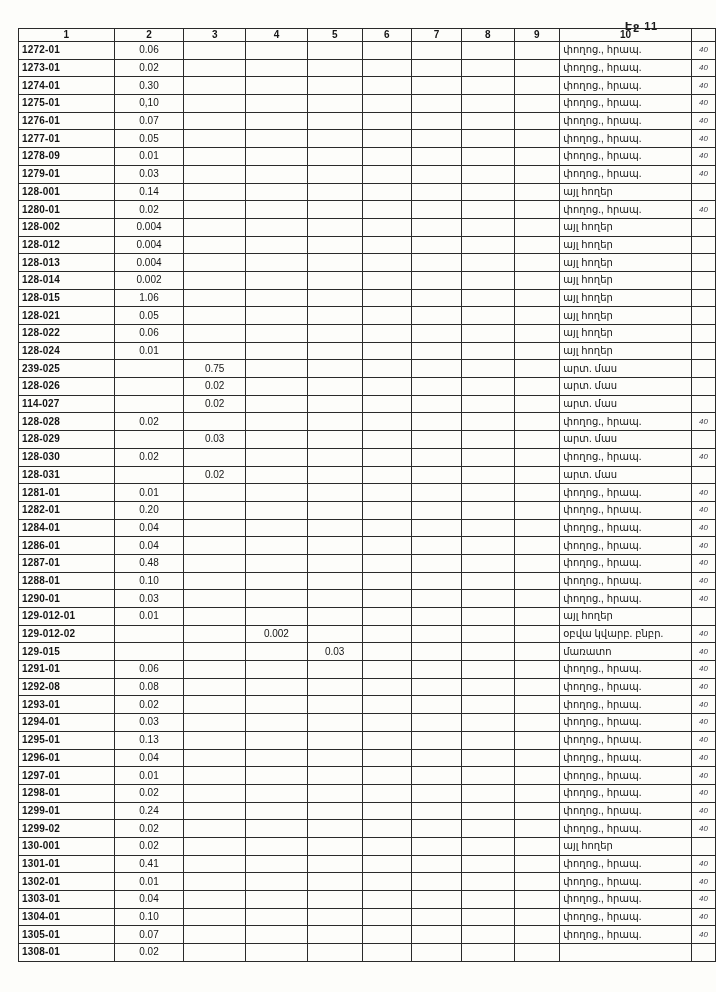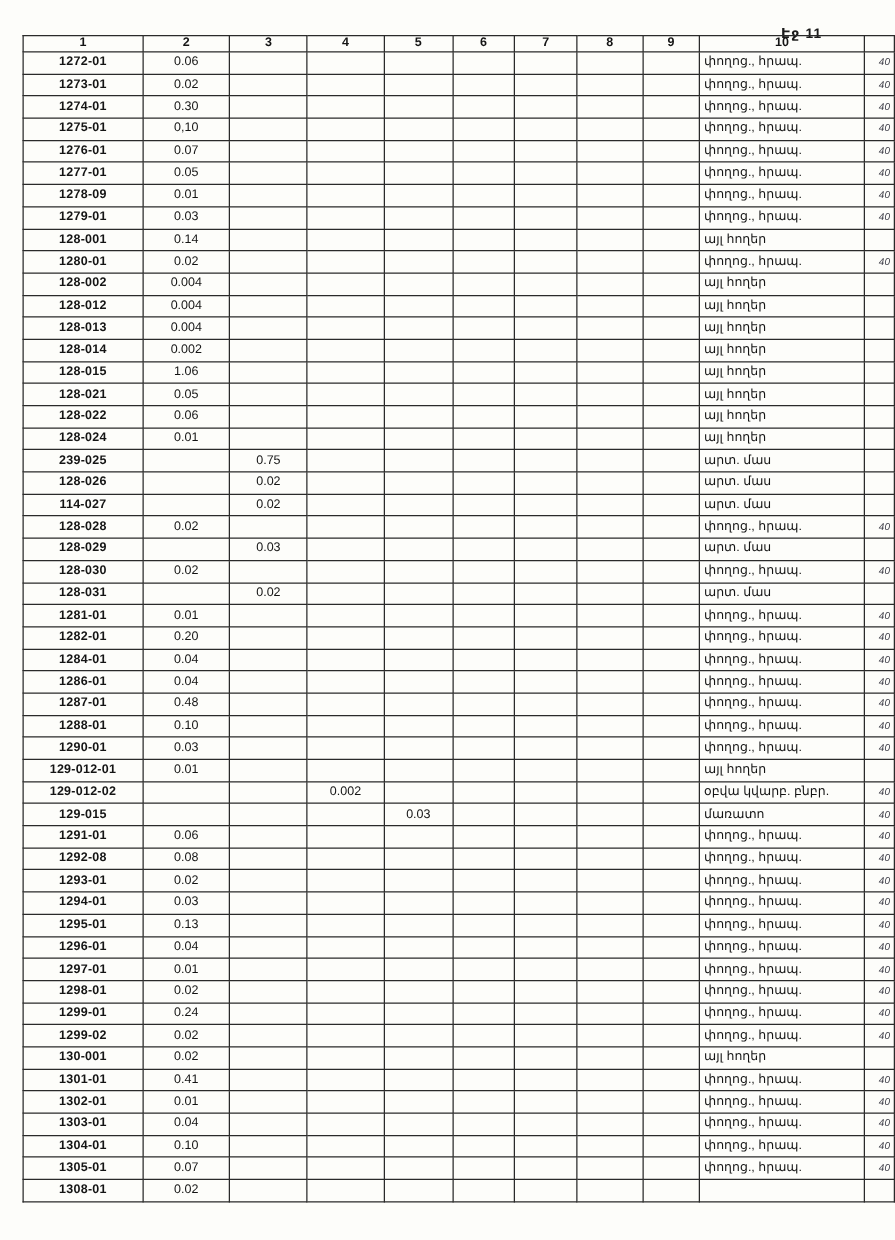--- a/index.html
+++ b/index.html
@@ -42,27 +42,27 @@
     vertical-align: middle;
     overflow: hidden;
     white-space: nowrap;
   }
   table.grid th {
     height: 12px;
     font-weight: bold;
     text-align: center;
     font-size: 10px;
   }
-  td.c-code { text-align: center; font-weight: 600; letter-spacing: 0.2px; }
+  td.c-code { text-align: left; font-weight: 600; letter-spacing: 0.2px; }
   td.c-num  { text-align: center; }
   td.c-cat  { text-align: left; font-size: 10px; }
   th.margin, td.margin {
     border: none;
     background: transparent;
-    text-align: right;
+    text-align: center;
     padding-left: 8px;
   }
   td.margin {
     font-size: 8px;
     color: #3c3c46;
     font-style: italic;
   }
   
   col.w1  { width: 96px; }
   col.w2  { width: 70px; }

